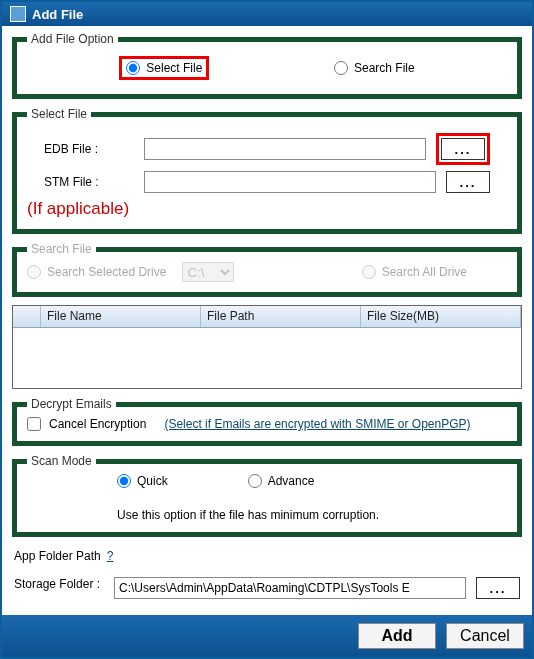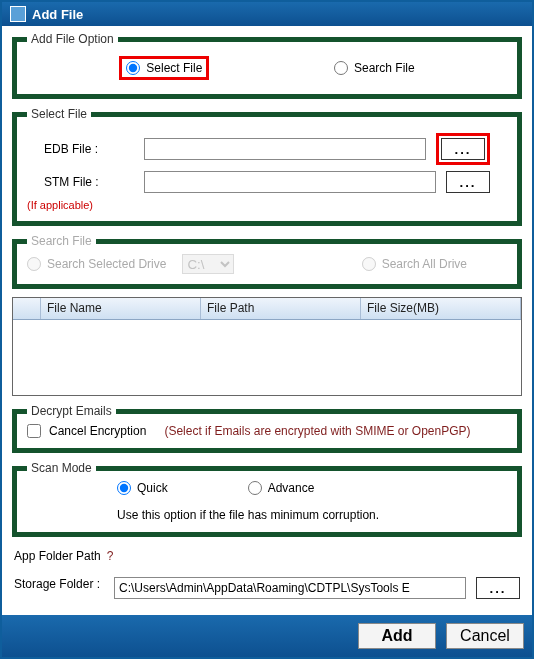--- a/index.html
+++ b/index.html
@@ -108,24 +108,25 @@
       padding: 2px 4px;
       align-items: center;
     }
     .red-box-tight {
       border: 3px solid #e00;
       display: inline-flex;
       padding: 2px;
     }
     .hint-red {
       color: #c00;
-      font-size: 11px;
+      font-size: 17px;
     }
     .hint-blue {
-      color: #7f1d1d;
+      color: #0c4a6e;
+      text-decoration: underline;
     }
     .search-group-row {
       display: flex;
       align-items: center;
       gap: 16px;
     }
     select:disabled {
       background: #eee;
       border: 1px solid #ccc;
       color: #aaa;
@@ -161,21 +162,21 @@
     }
     .scan-block { font-size: 12px; }
     .scan-radio-row {
       display: flex;
       align-items: center;
       gap: 80px;
       padding-left: 90px;
     }
     .scan-hint {
       padding-left: 90px;
-      margin-top: 13px;
+      margin-top: 20px;
     }
     .app-folder {
       padding: 4px 2px;
       display: flex;
       align-items: center;
       gap: 6px;
     }
     .storage-row {
       padding: 6px 2px 10px 2px;
       display: flex;

